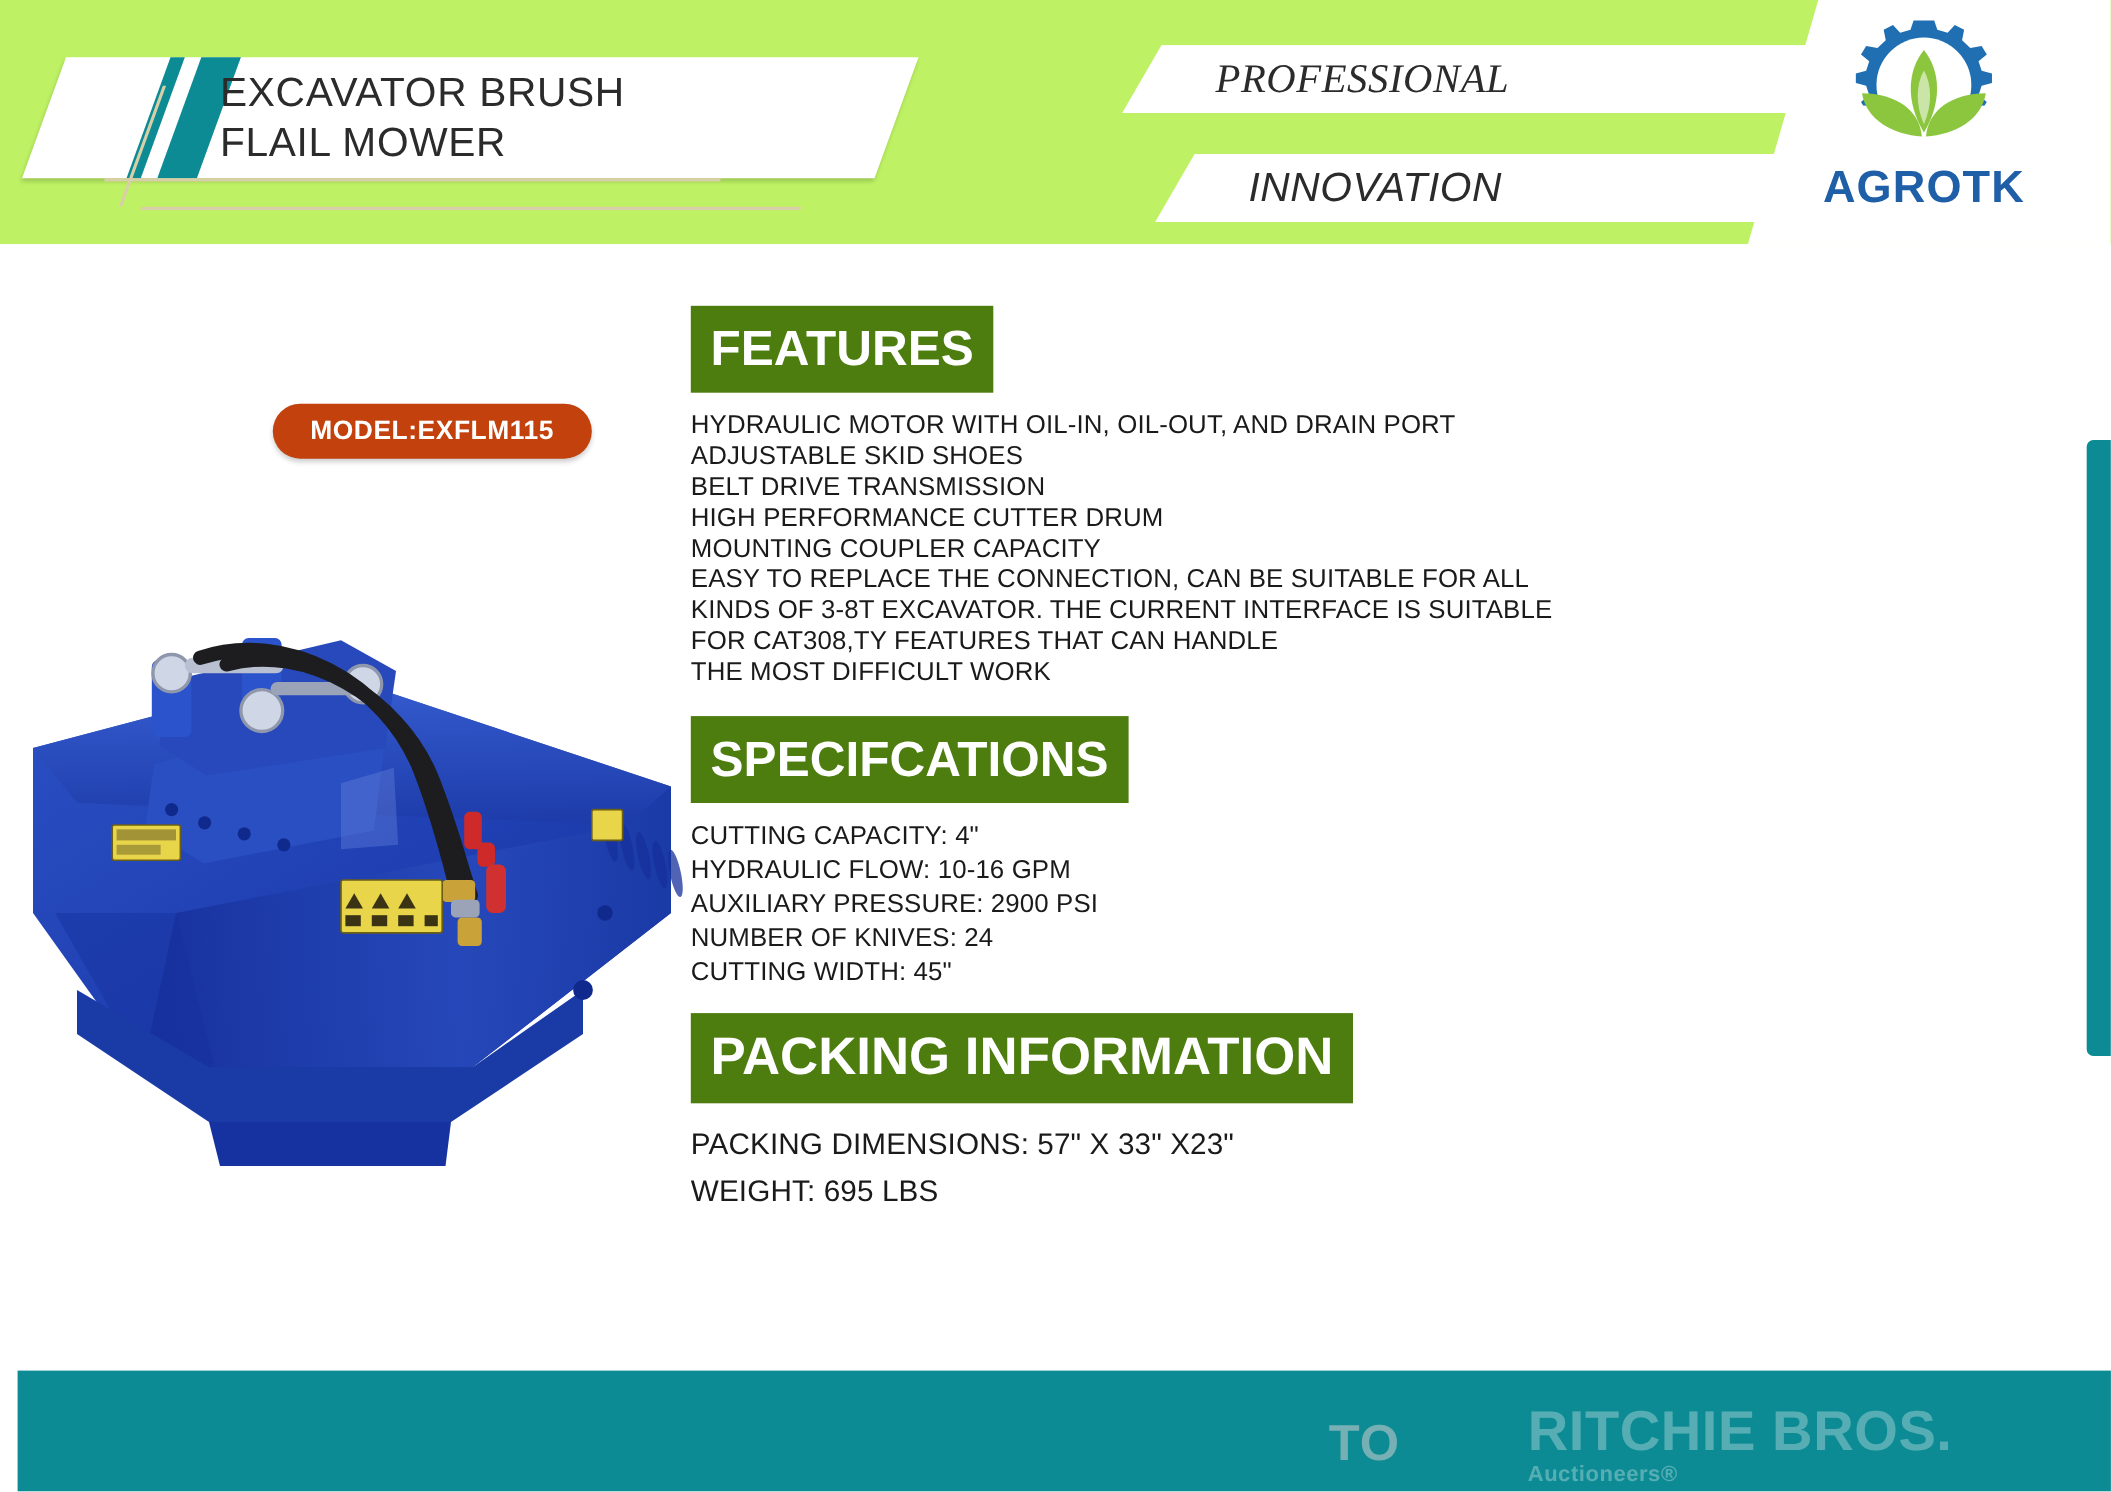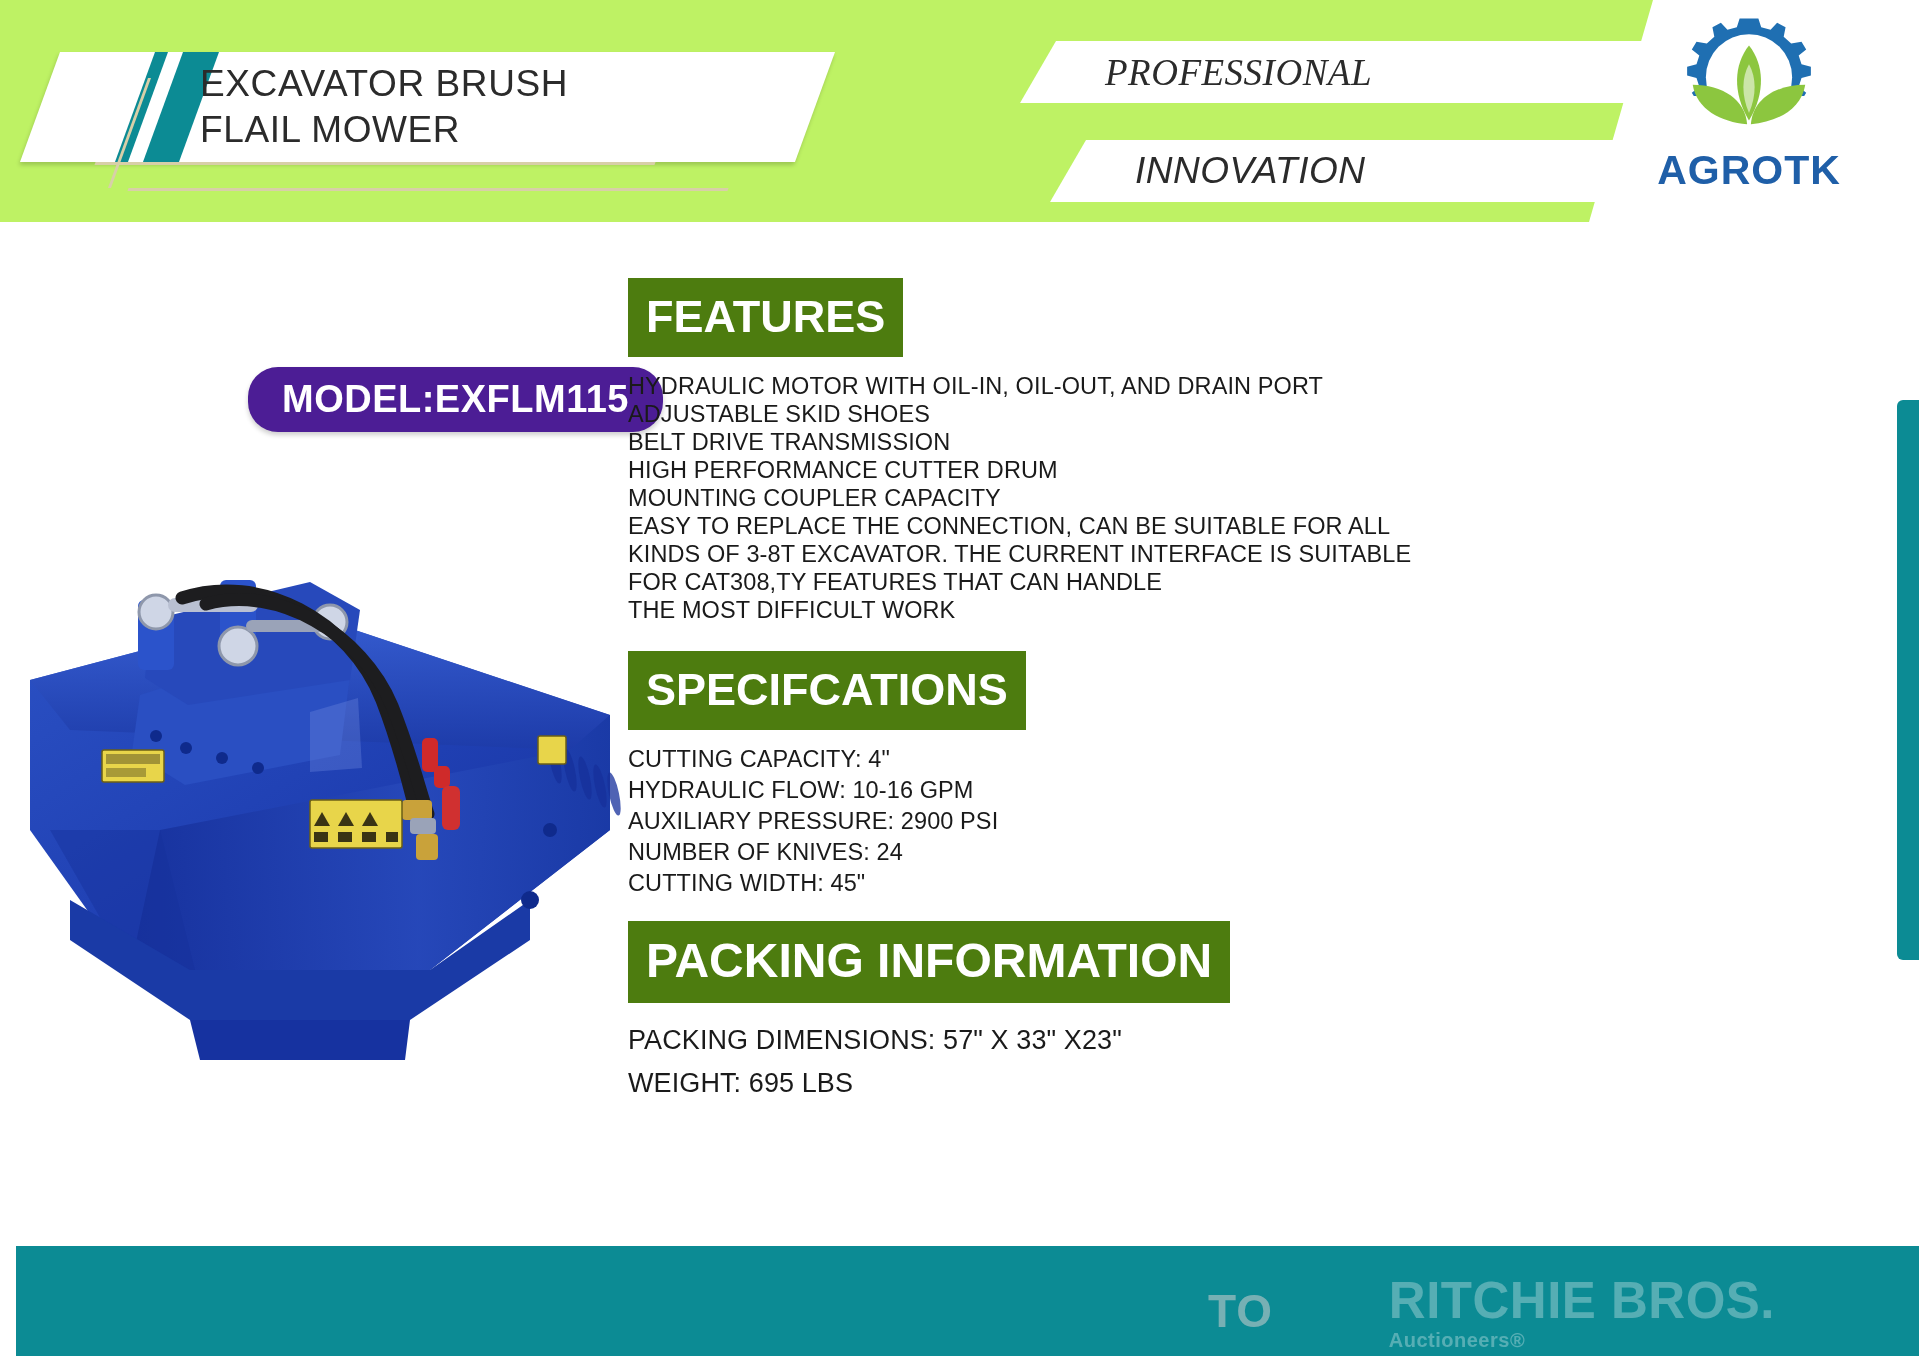--- a/index.html
+++ b/index.html
@@ -88,23 +88,23 @@
 
   
   .content{
     position:absolute; left:0; top:222px; width:1919px; height:1048px;
     background:#ffffff;
   }
 
   
   .model-pill{
     position:absolute; left:248px; top:367px;
-    background:#4c1d95; color:#ffffff;
+    background:#c2410c; color:#ffffff;
     padding:11px 34px; border-radius:30px;
-    font-size:38px; font-weight:700; letter-spacing:.5px;
+    font-size:24px; font-weight:700; letter-spacing:.5px;
     box-shadow:0 3px 5px rgba(0,0,0,.2);
     white-space:nowrap;
   }
 
   
   .photo{
     position:absolute; left:10px; top:500px; width:630px; height:570px;
   }
 
   

